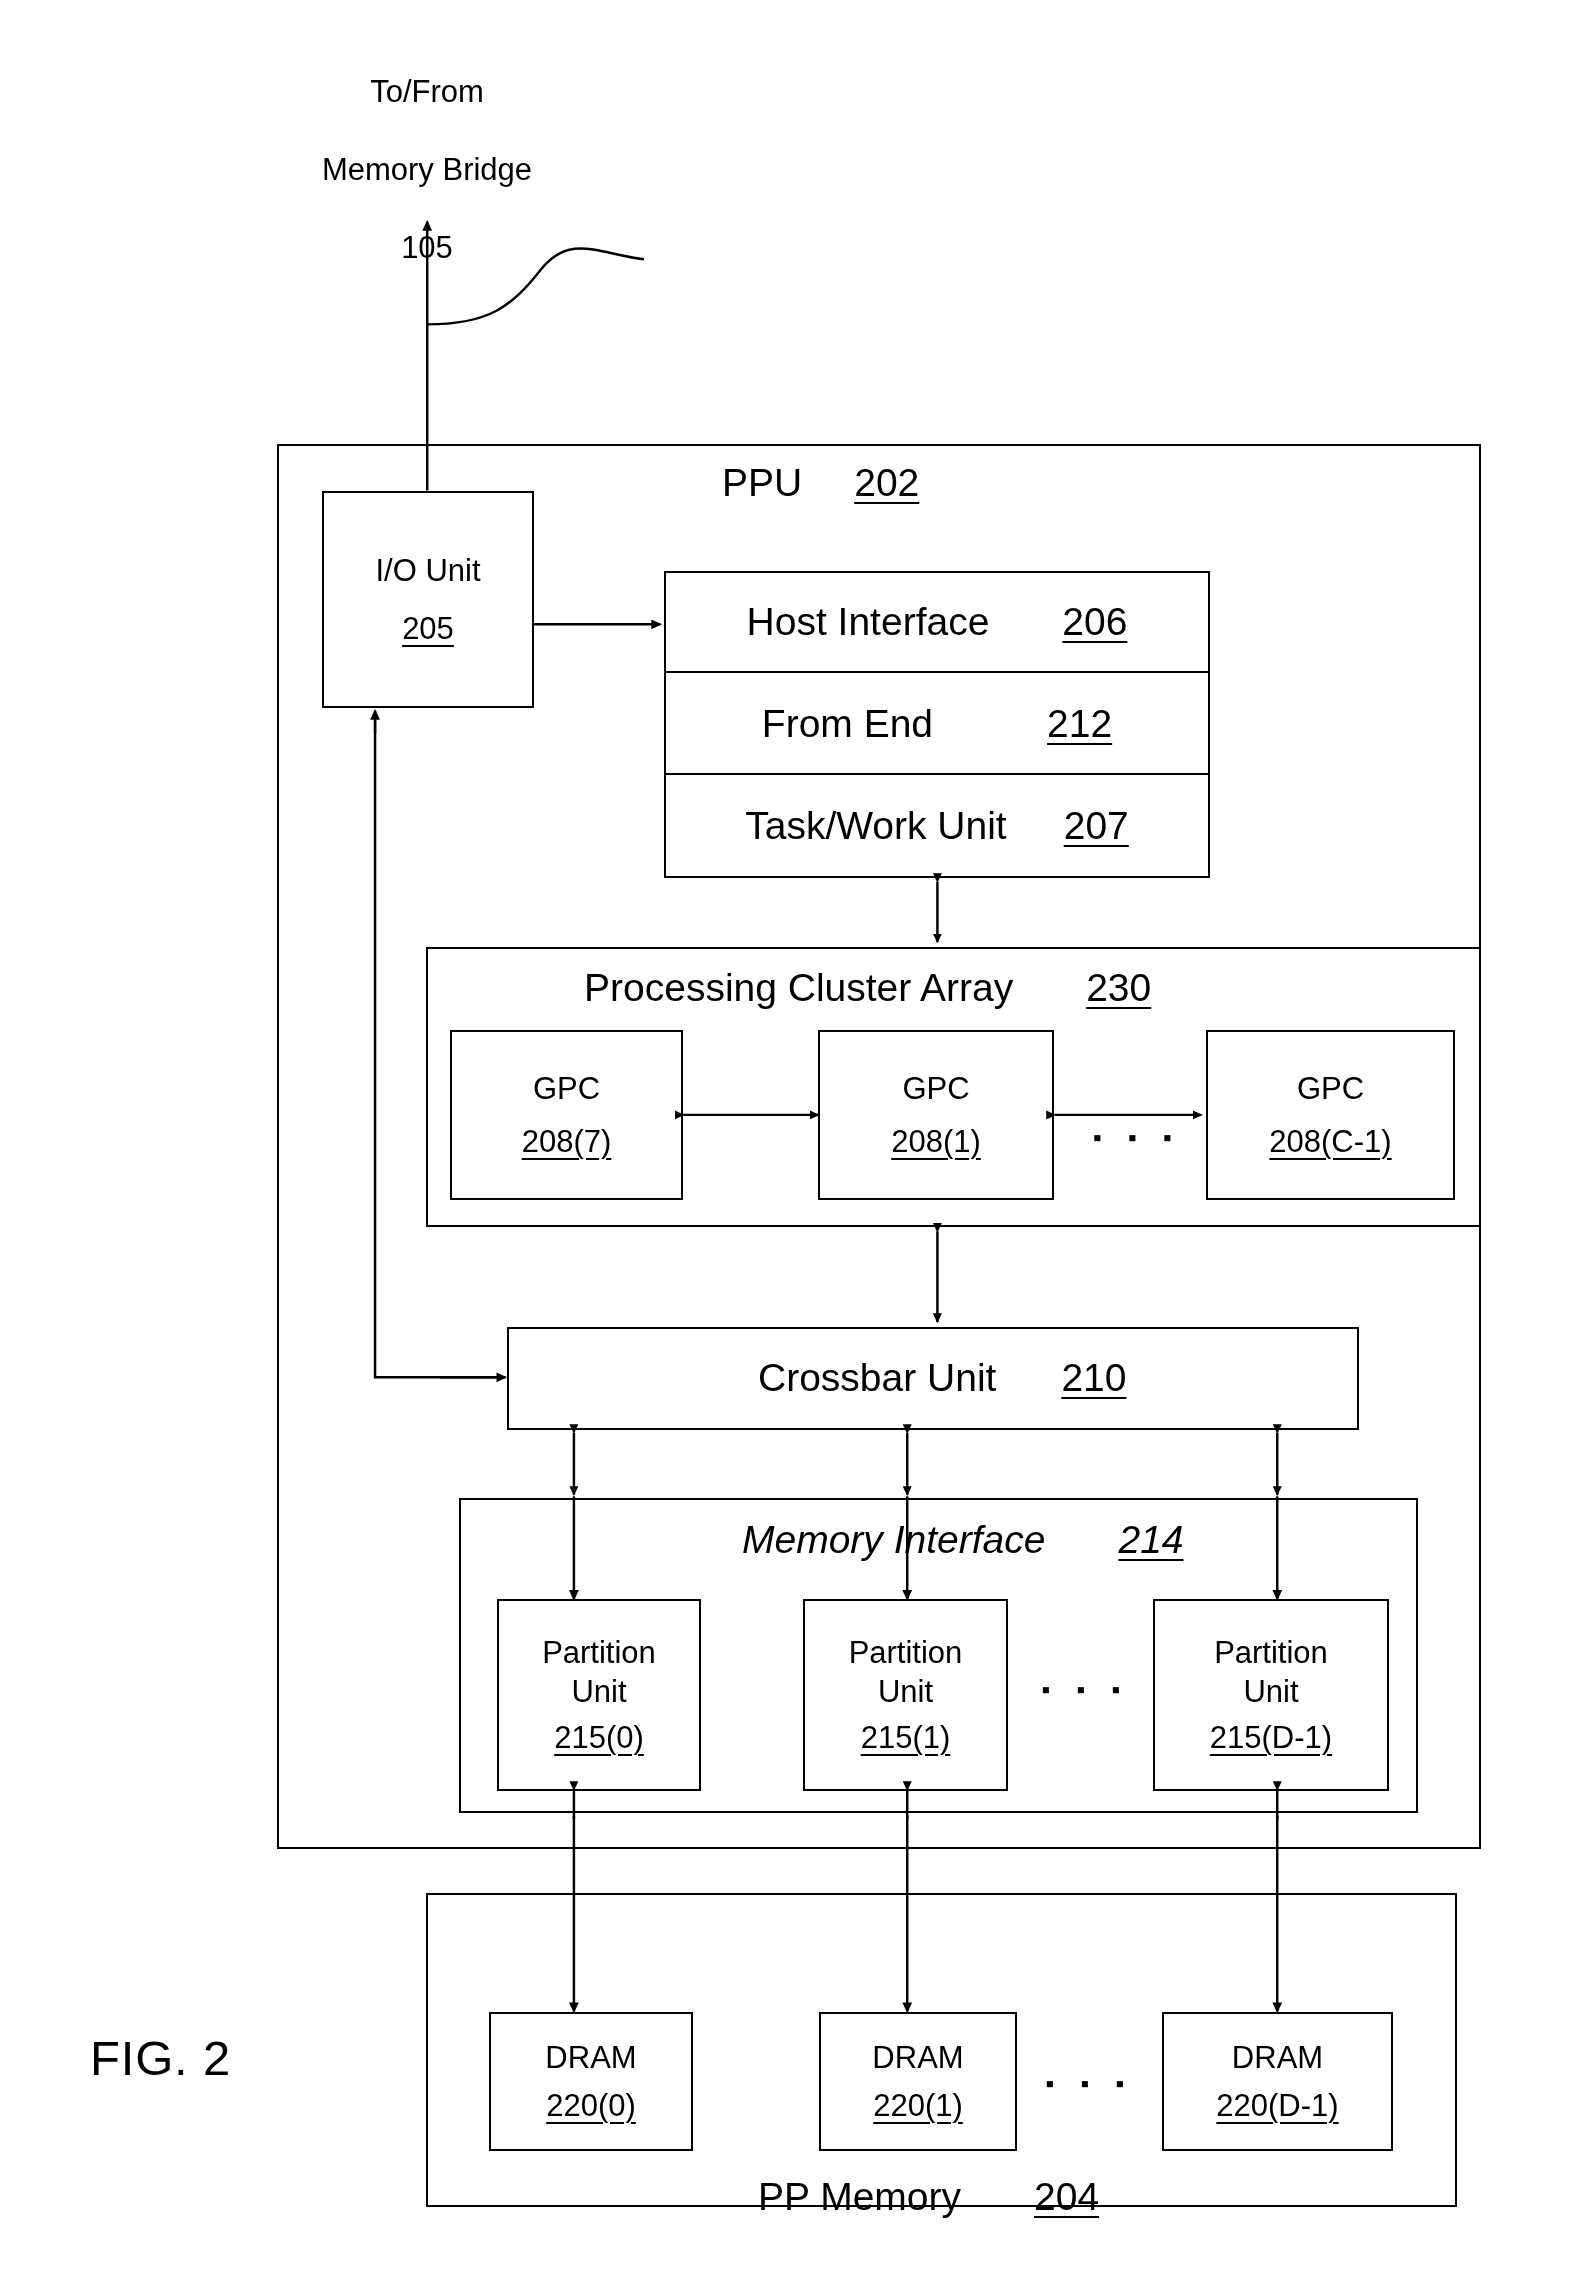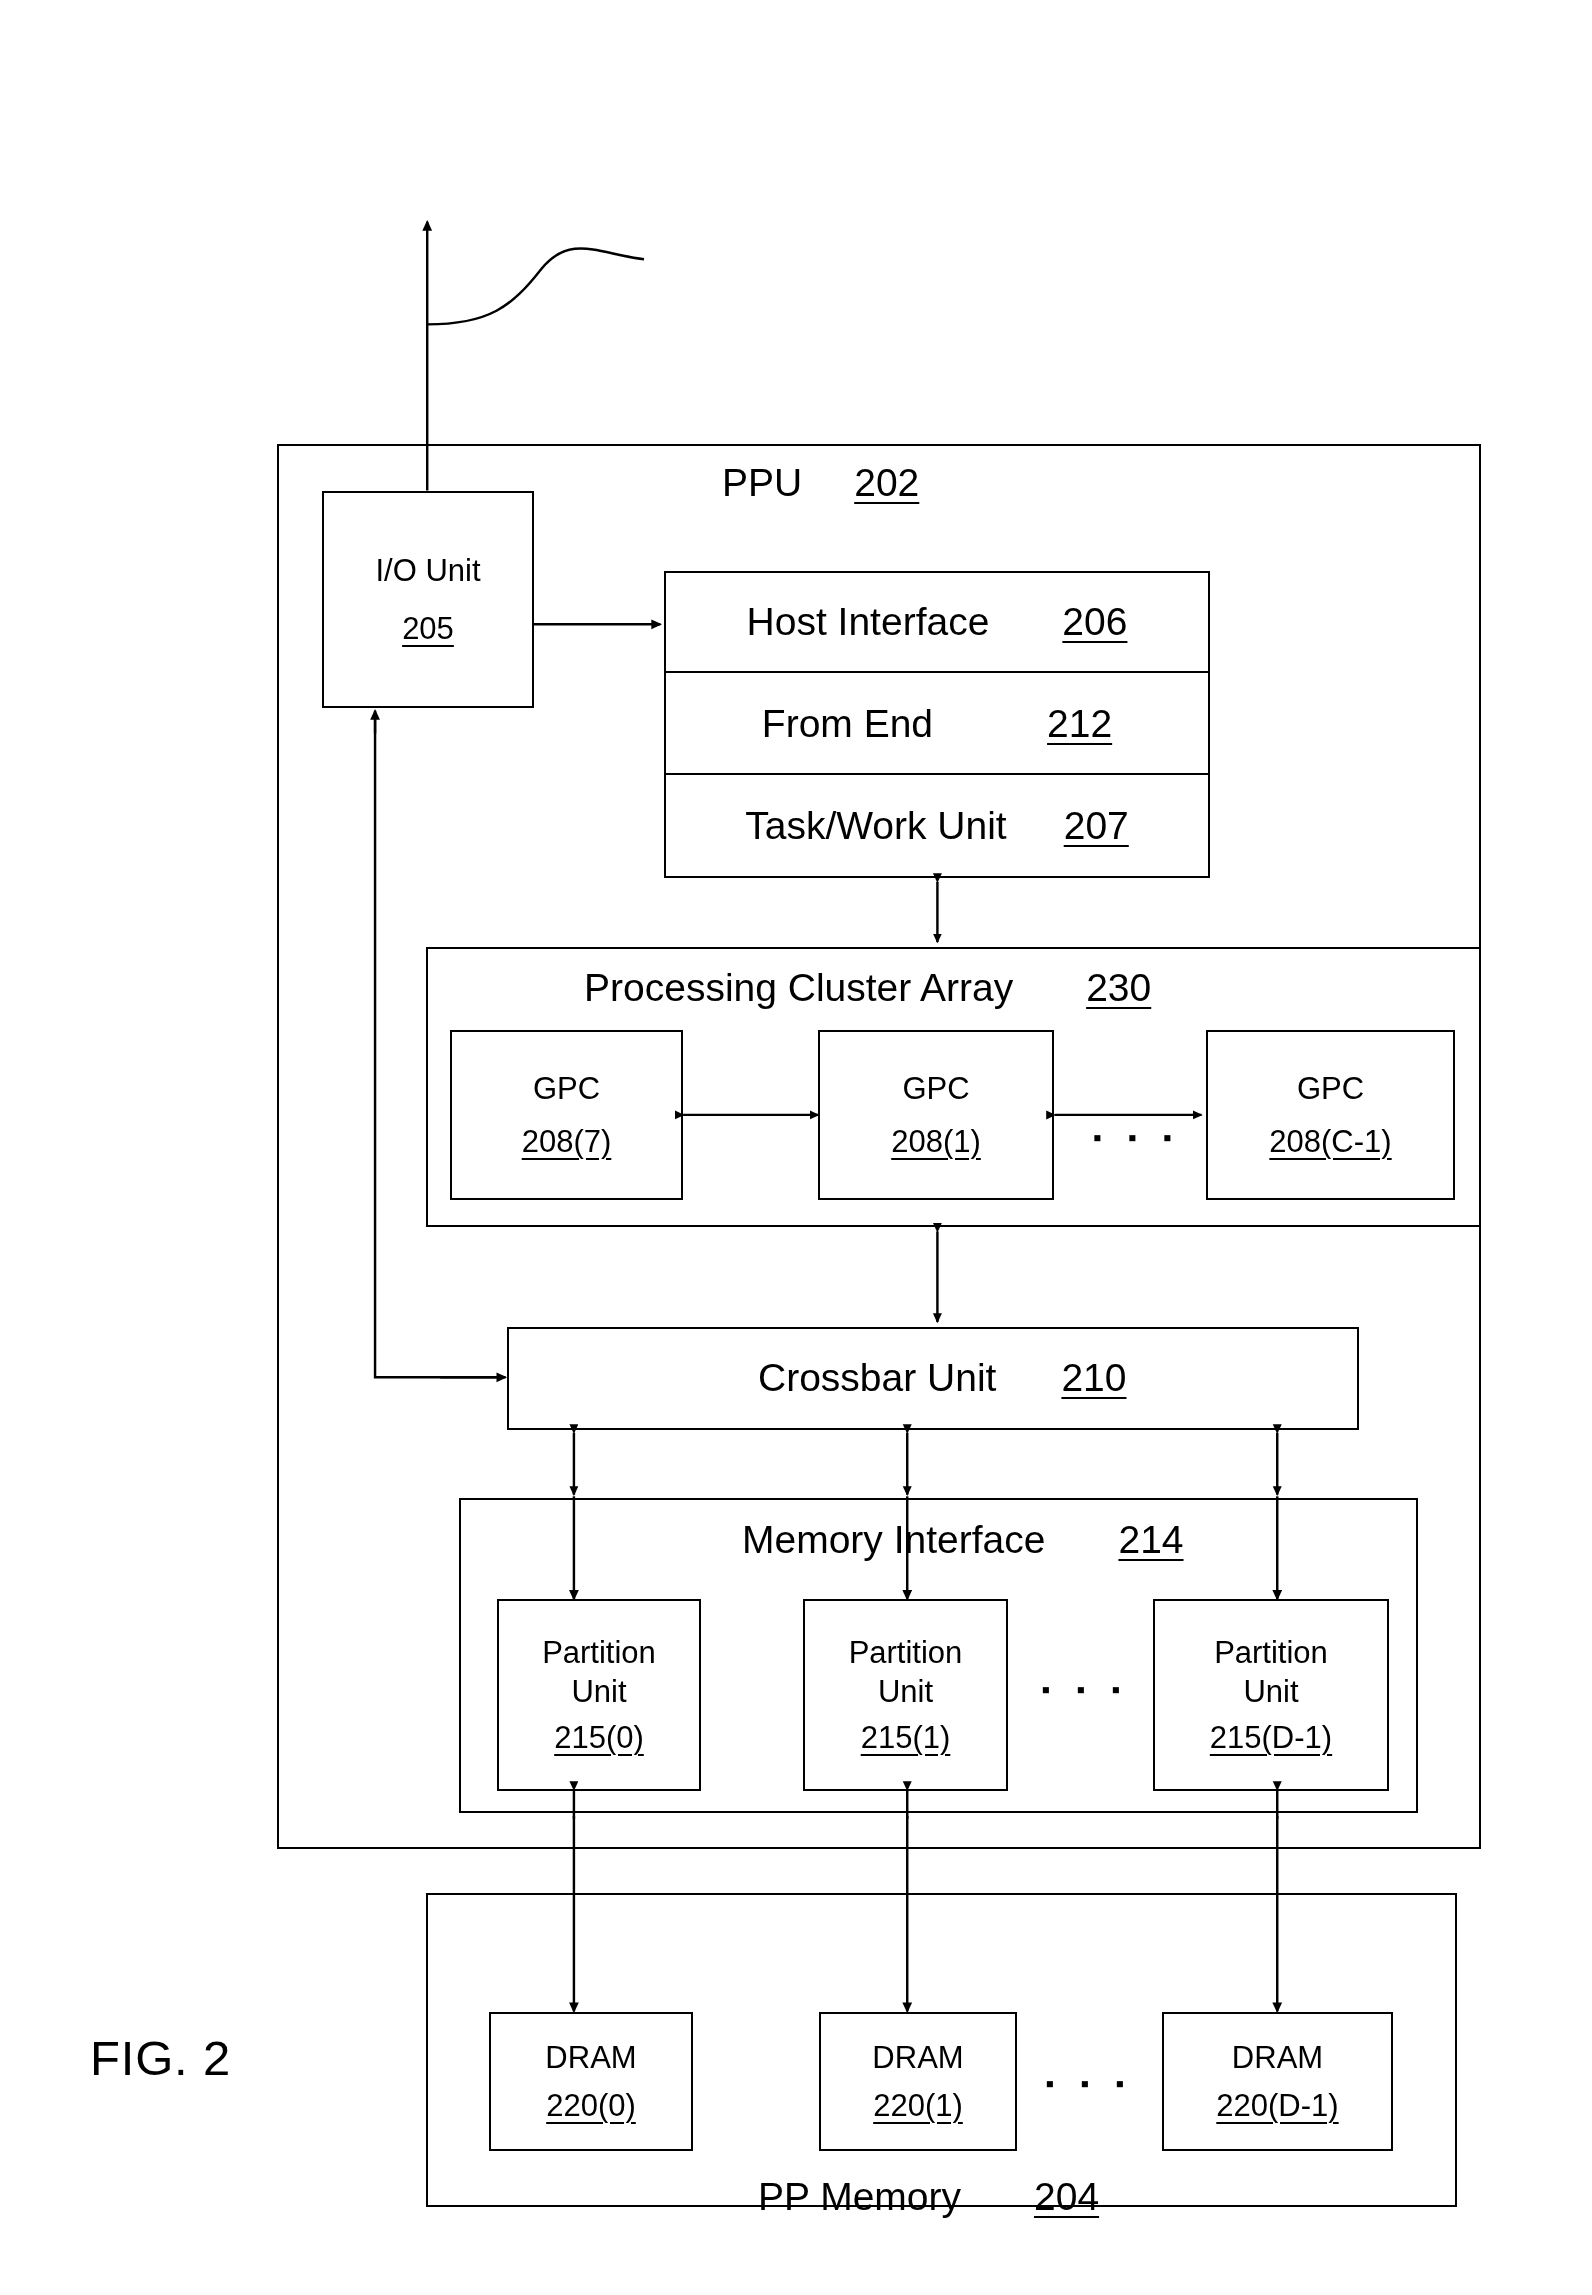--- a/index.html
+++ b/index.html
@@ -93,20 +93,25 @@
     <g>
       <line x1="1113" y1="2228" x2="1113" y2="2468" stroke="#000" stroke-width="3" marker-end="url(#ah)"></line>
       <line x1="1113" y1="2196" x2="1113" y2="2232" stroke="#000" stroke-width="3" marker-start="url(#ahs)"></line>
     </g>
     <g>
       <line x1="1567" y1="2228" x2="1567" y2="2468" stroke="#000" stroke-width="3" marker-end="url(#ah)"></line>
       <line x1="1567" y1="2196" x2="1567" y2="2232" stroke="#000" stroke-width="3" marker-start="url(#ahs)"></line>
     </g>
   </svg>
 
+  <div class="lbl" style="left:264px;top:33px;width:326px;">
+    <div>To/From</div>
+    <div>Memory Bridge</div>
+    <div>105</div>
+  </div>
 
 
   <div class="box" style="left:277px;top:444px;width:1204px;height:1405px;"></div>
 
   <div class="titlerow" style="left:722px;top:461px;">
     <span class="t">PPU</span>
     <span class="t num">202</span>
   </div>
 
   <div class="box colctr" style="left:322px;top:491px;width:212px;height:217px;">
@@ -164,21 +169,21 @@
     <div class="lbl num" style="position:static;margin-top:13px;width:100%;">208(C-1)</div>
   </div>
 
   <div class="box" style="left:507px;top:1327px;width:852px;height:103px;"></div>
   <div class="titlerow" style="left:758px;top:1356px;gap:65px;">
     <span class="t">Crossbar Unit</span>
     <span class="t num">210</span>
   </div>
 
   <div class="box" style="left:459px;top:1498px;width:959px;height:315px;"></div>
-  <div class="titlerow" style="left:742px;top:1518px;gap:73px;">
+  <div class="titlerow" style="left:742px;top:1518px;gap:73px;font-style:italic;">
     <span class="t">Memory Interface</span>
     <span class="t num">214</span>
   </div>
 
   <div class="box colctr" style="left:497px;top:1599px;width:204px;height:192px;">
     <div class="lbl" style="position:static;width:100%;">Partition</div>
     <div class="lbl" style="position:static;width:100%;">Unit</div>
     <div class="lbl num" style="position:static;margin-top:6.5px;width:100%;">215(0)</div>
   </div>
 

